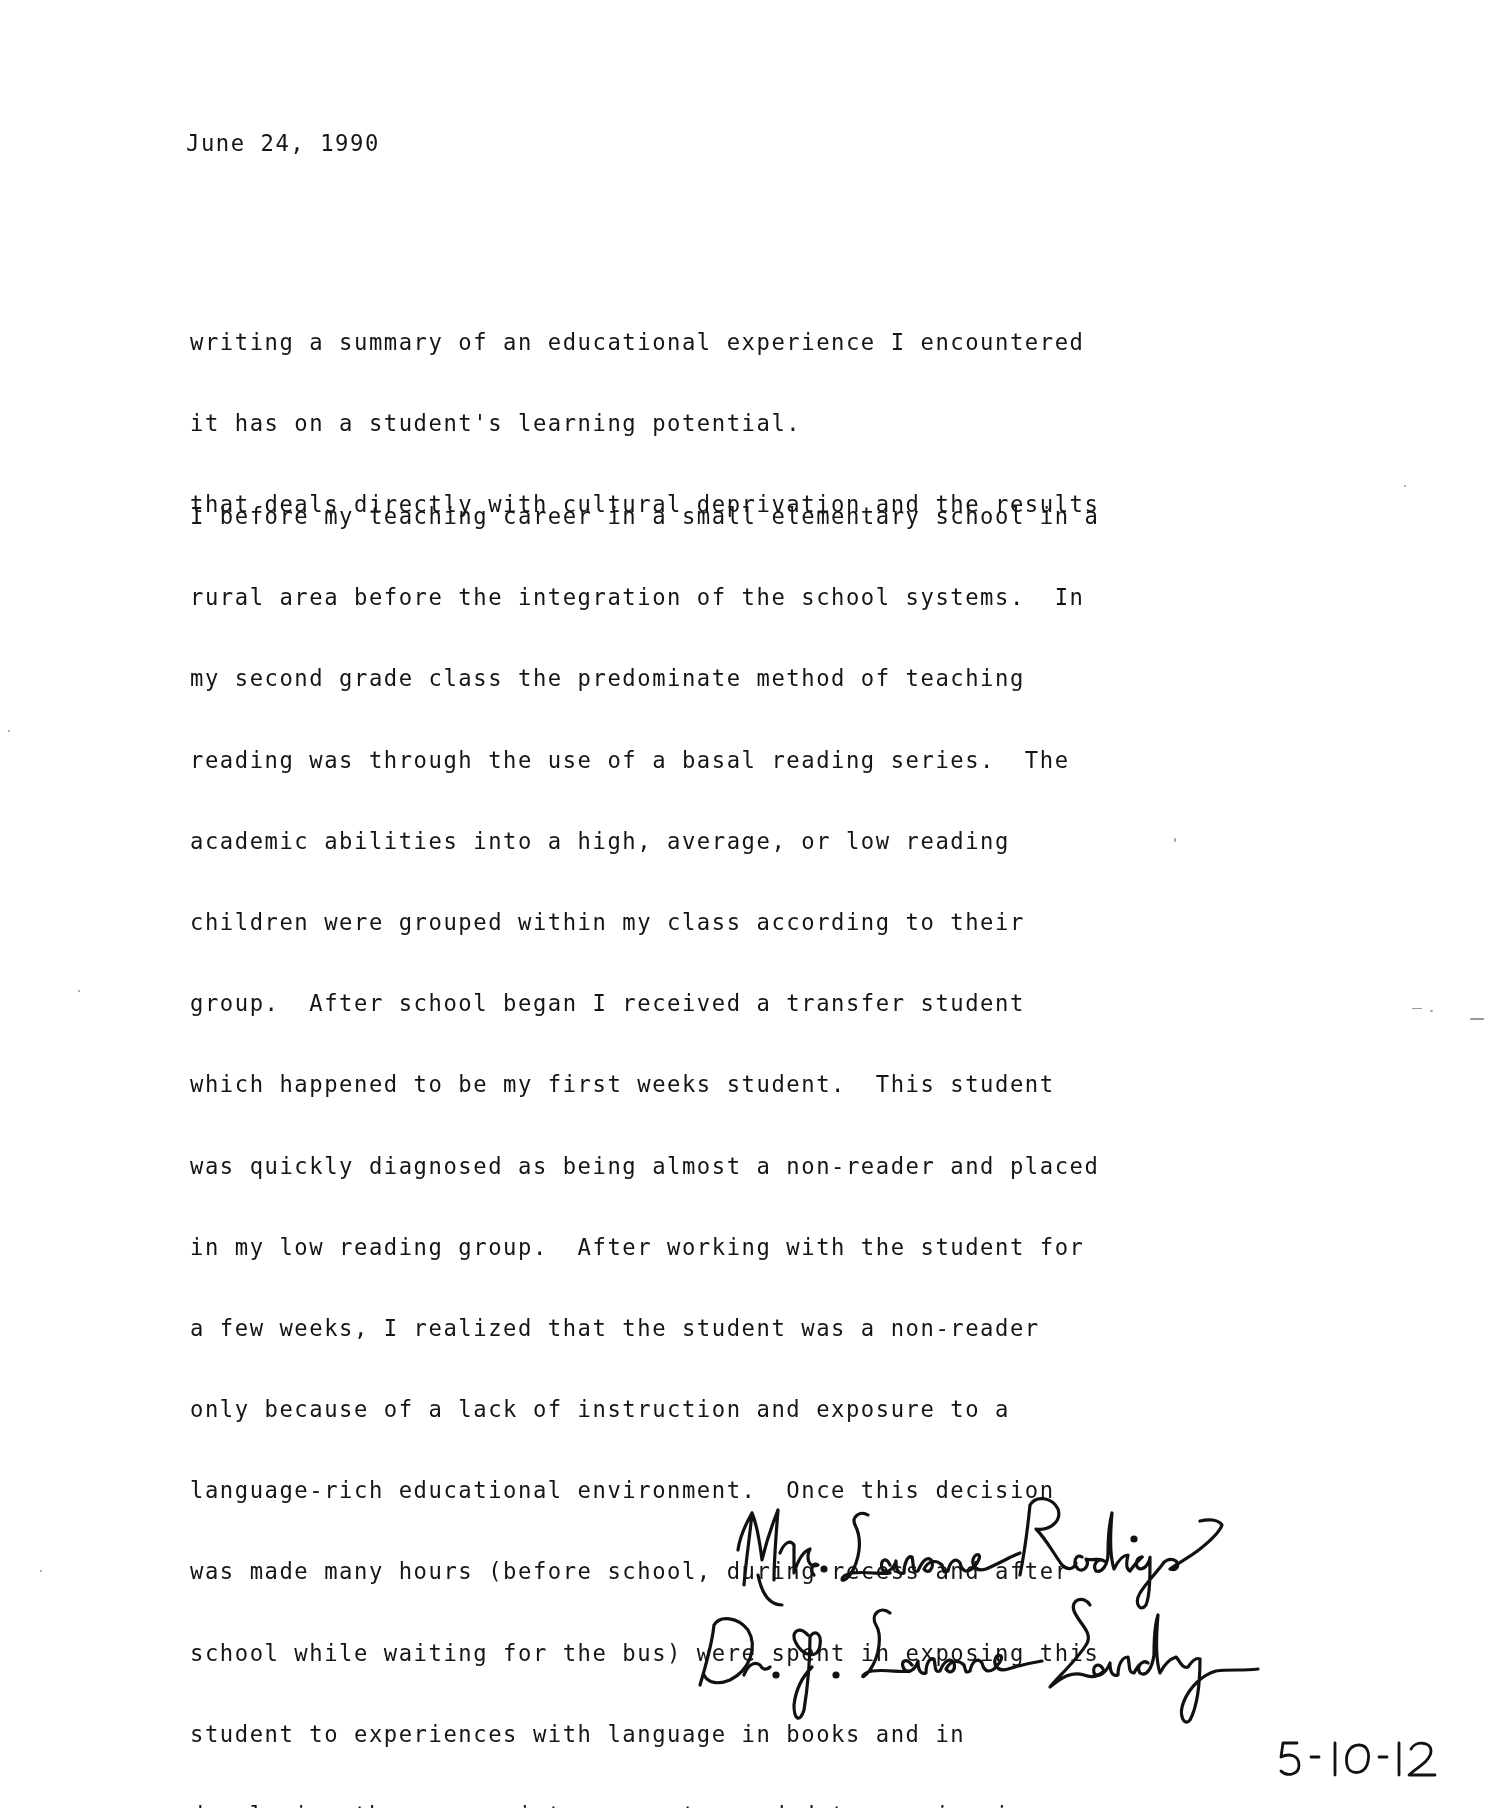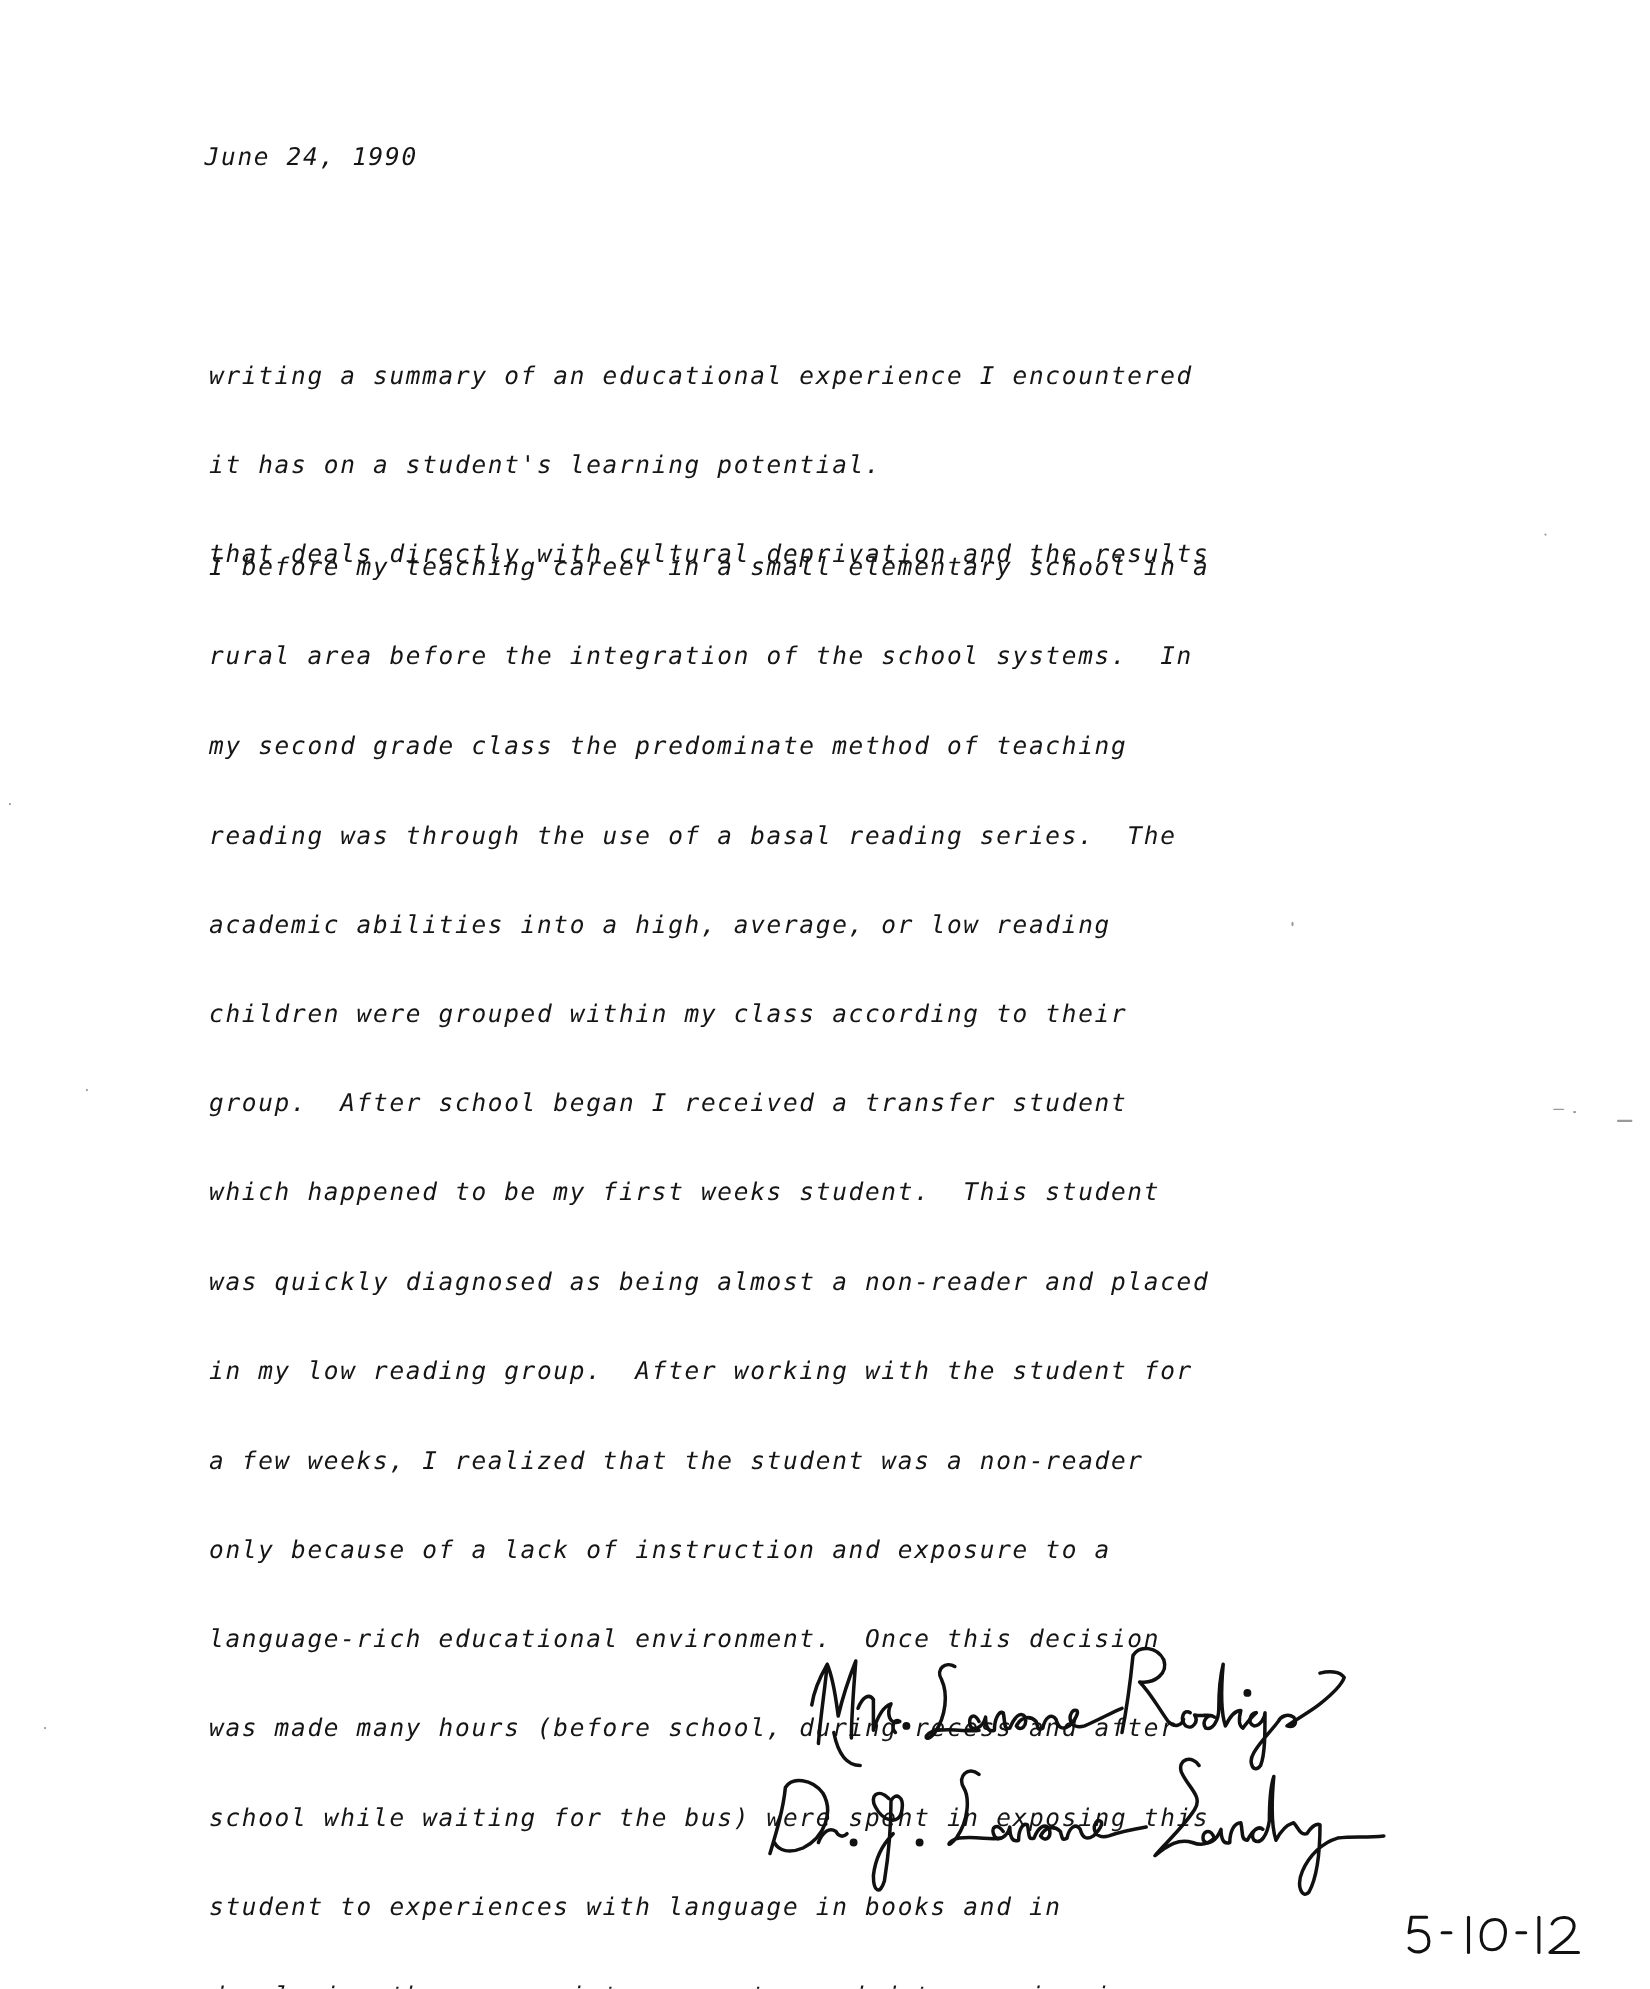--- a/index.html
+++ b/index.html
@@ -12,21 +12,20 @@
       height: 1808px;
       position: relative;
       overflow: hidden;
       color: #111111;
     }
     .page {
       position: absolute;
       left: 0; top: 0;
       width: 1500px; height: 1808px;
       background: #ffffff;
-      font-style: italic;
     }
     .typed {
       font-family: "DejaVu Sans Mono", "Liberation Mono", monospace;
       font-size: 22.2px;
       letter-spacing: 1.55px;
       color: #151515;
       white-space: pre;
     }
     .date {
       position: absolute;

